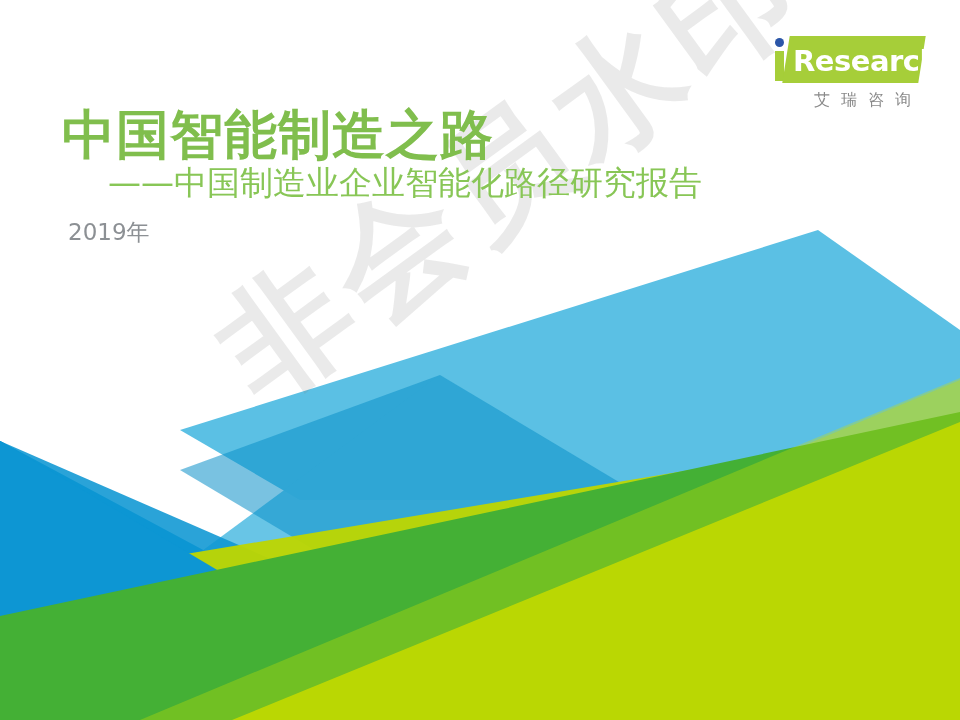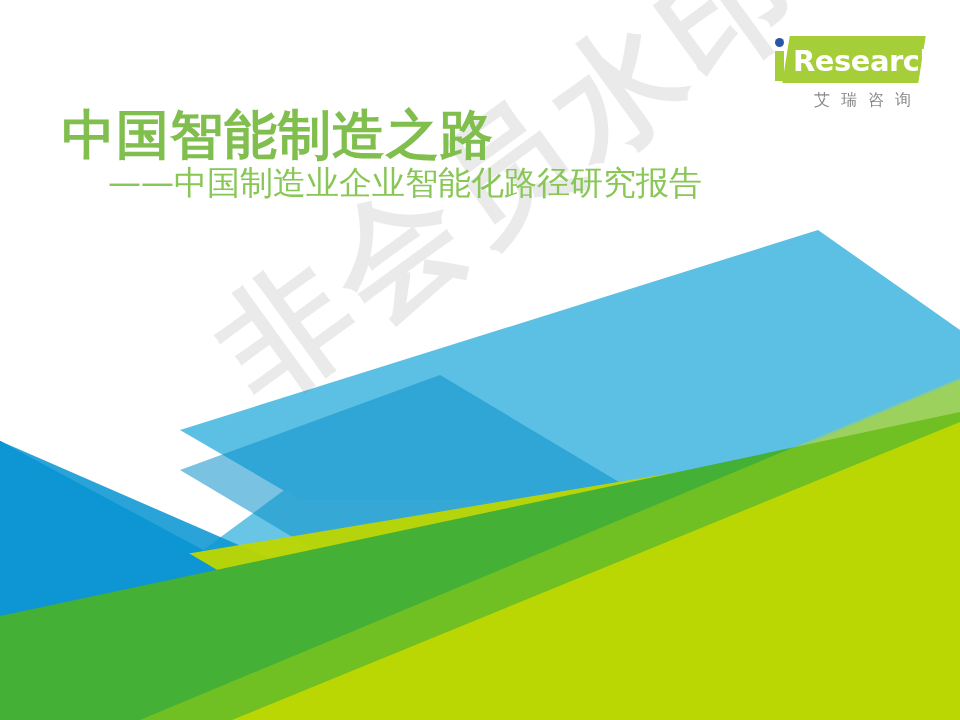--- a/index.html
+++ b/index.html
@@ -206,15 +206,16 @@
       <span id="logo-i-stem"></span>
       <span id="logo-plate"></span>
       <span id="logo-word">Research</span>
     </div>
     <div id="logo-cn">艾瑞咨询</div>
   </div>
 
   <div id="title-block">
     <h1 id="main-title">中国智能制造之路</h1>
     <div id="sub-title">——中国制造业企业智能化路径研究报告</div>
+    <div id="year-label">2019年</div>
   </div>
 
 </div>
 
 </body></html>

